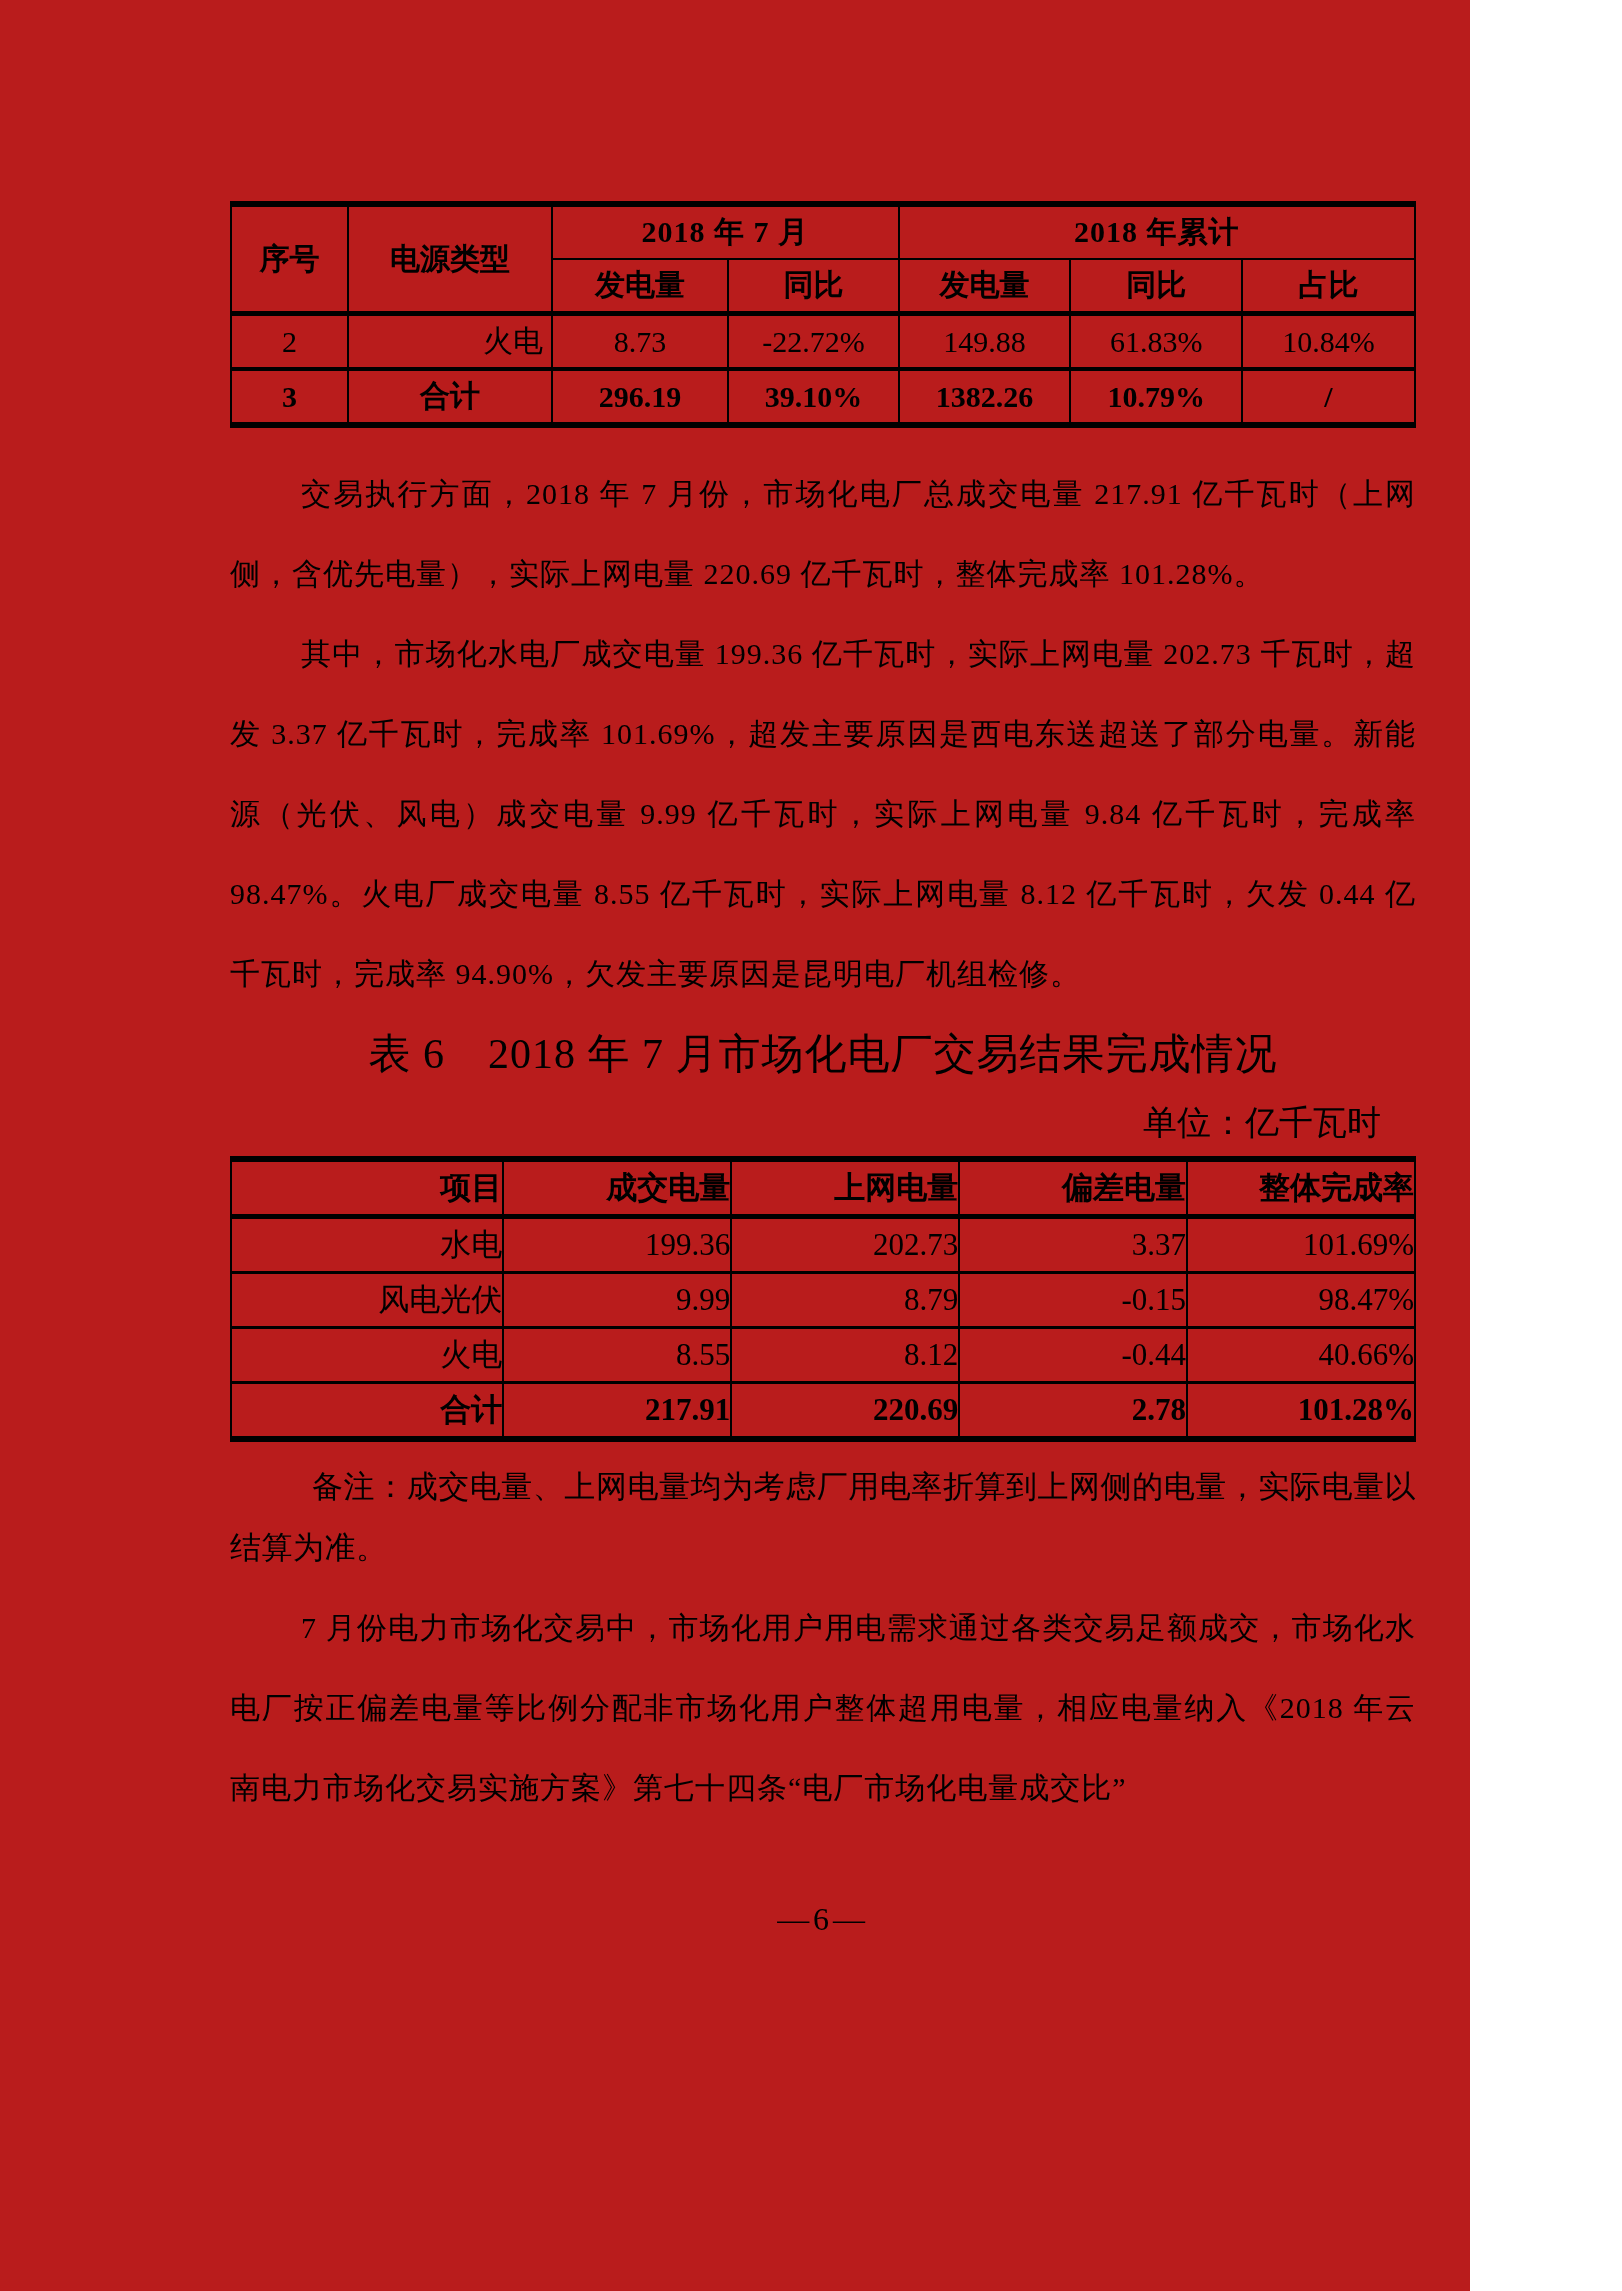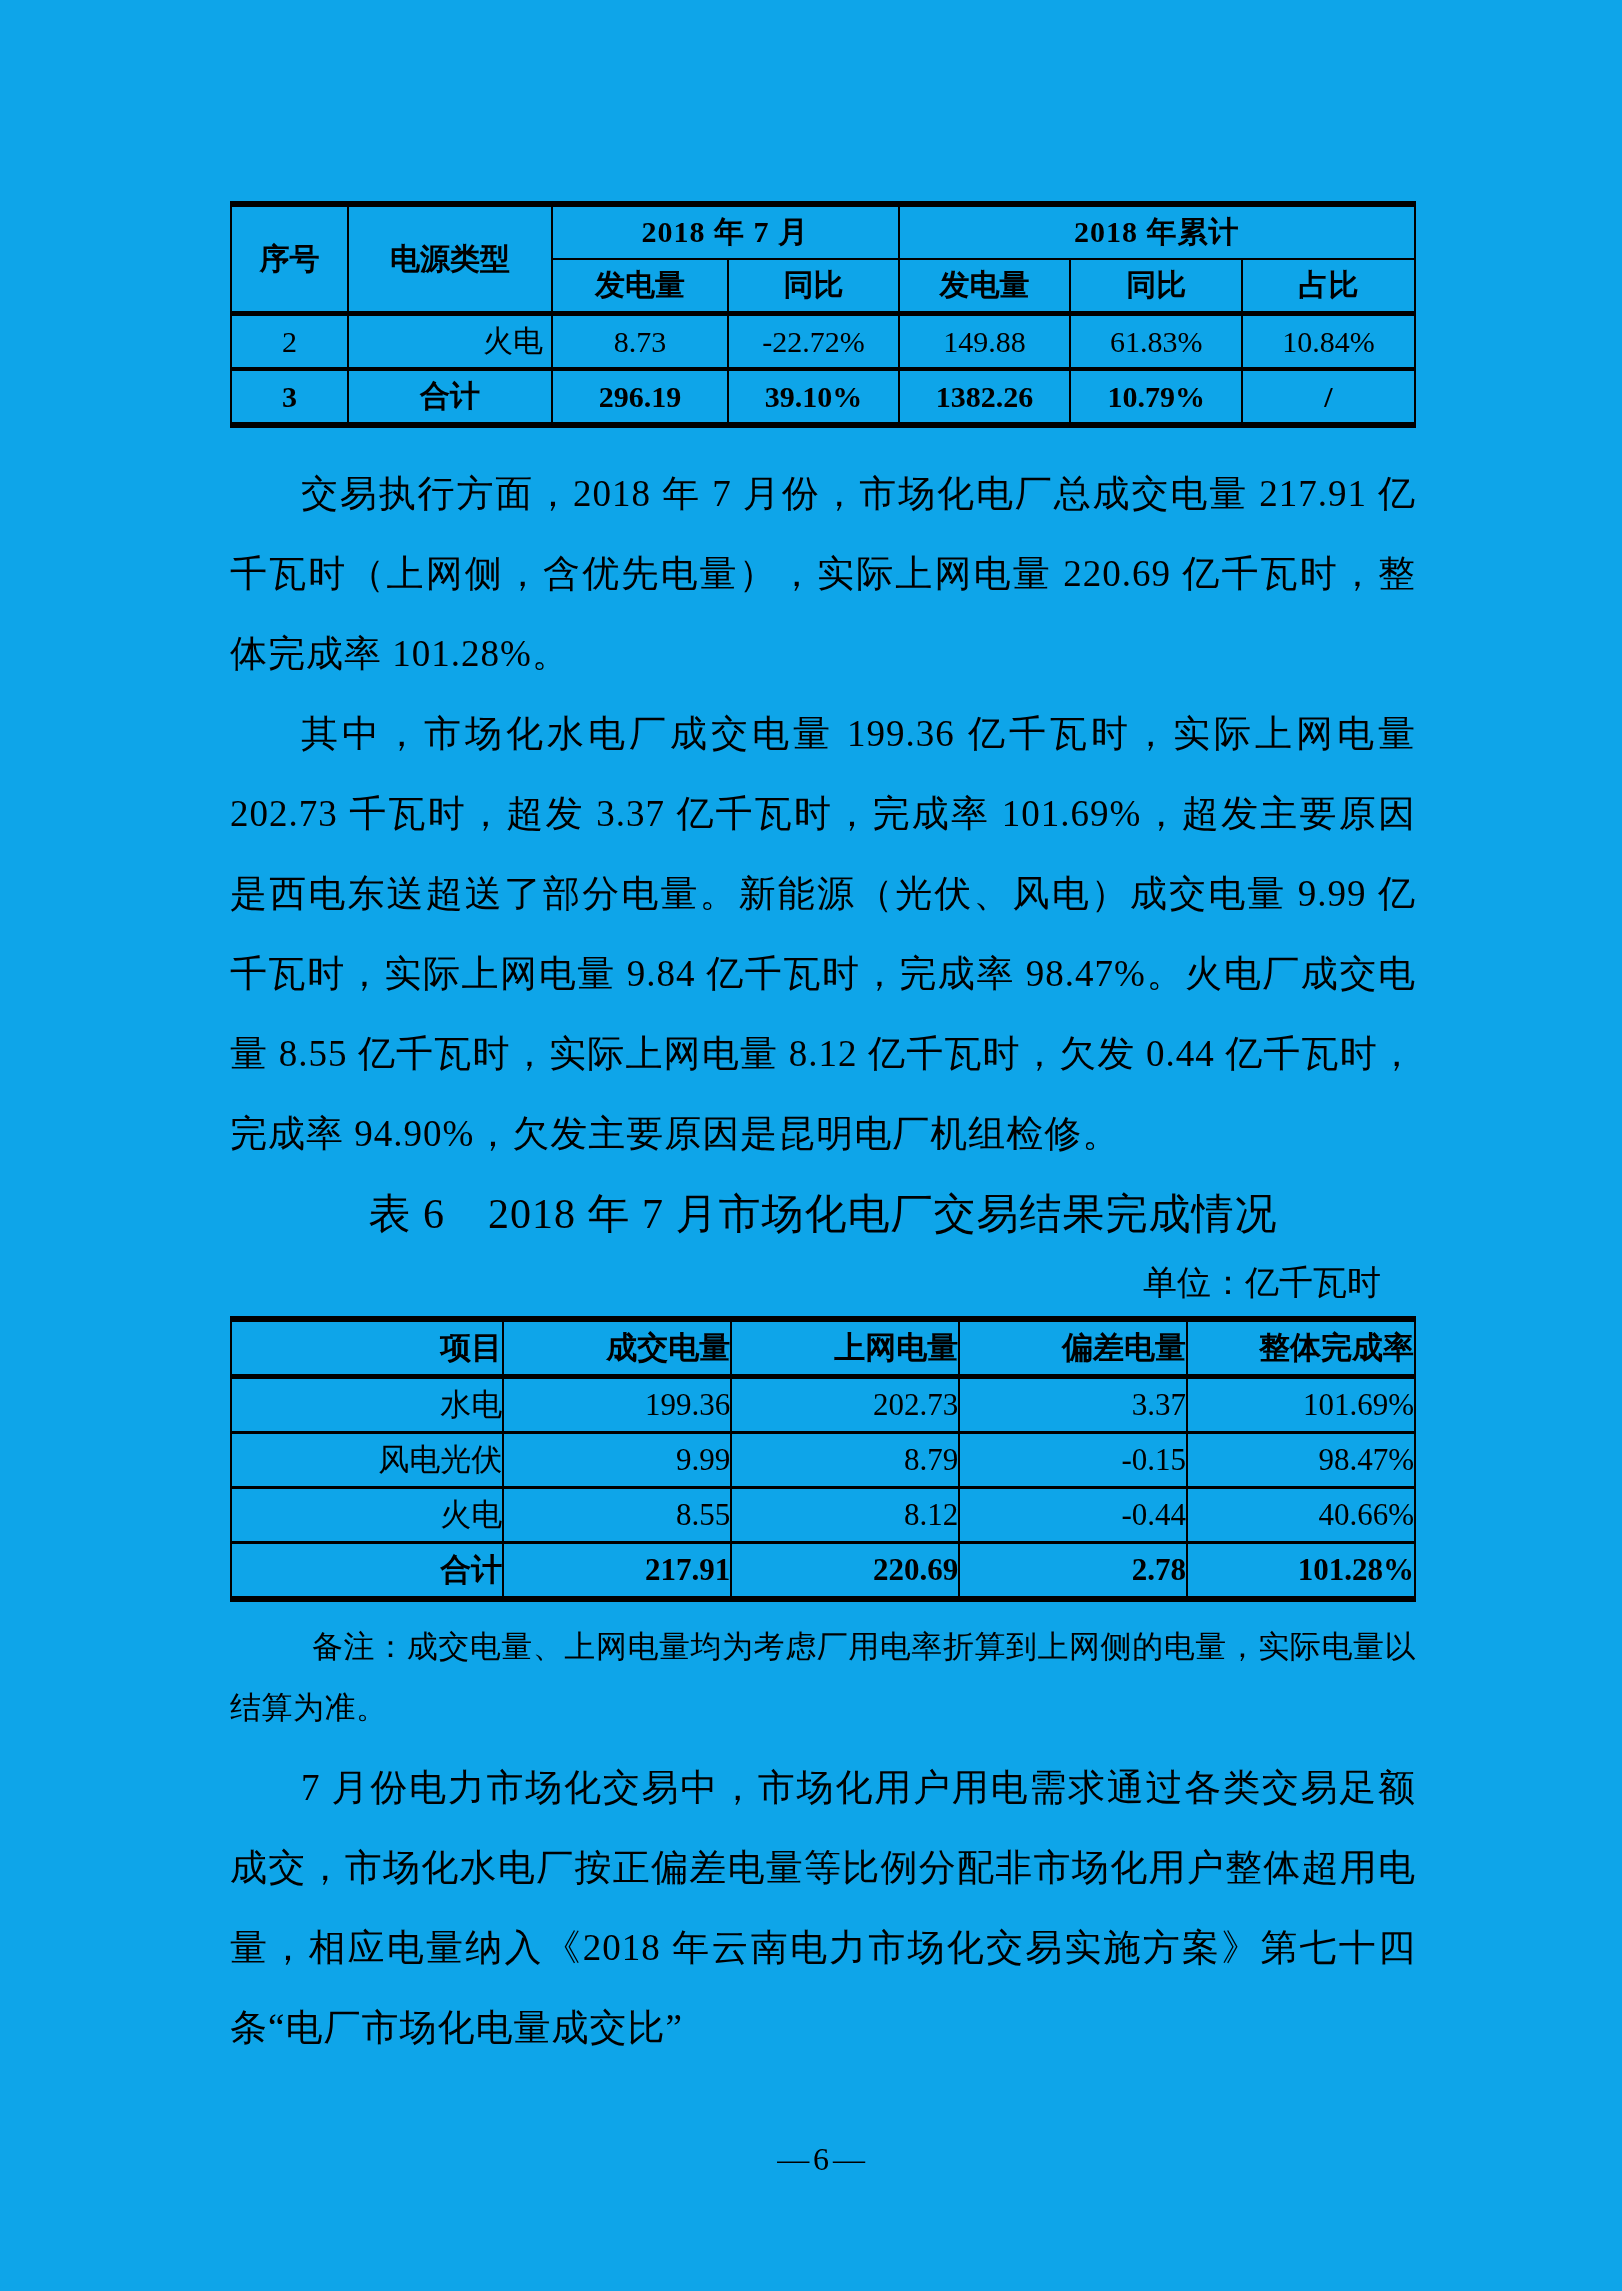--- a/index.html
+++ b/index.html
@@ -3,23 +3,23 @@
 <meta charset="utf-8">
 <style>
   html, body { margin: 0; padding: 0; }
   body {
     width: 1622px; height: 2292px;
     background: #ffffff; color: #000000;
     font-family: "Liberation Serif", "DejaVu Serif", serif;
   }
   .page {
     position: relative;
-    width: 1622px; height: 2292px;
+    width: 1470px; height: 2292px;
     overflow: hidden;
-    background: #0ea5e9;
+    background: #b91c1c;
   }
   .content {
     margin-left: 230px;
     width: 1186px;
   }
 
   
   table { border-collapse: collapse; table-layout: fixed; width: 100%; }
   .tableA { margin-top: 201px; }
   .tableA th, .tableA td {
@@ -35,21 +35,21 @@
   .tableA { border-top: 6.9px solid #000; border-bottom: 6.9px solid #000; }
   .tableA .grp { font-weight: bold; letter-spacing: 1px; }
   .tableA .sub { font-weight: bold; border-bottom: 5.9px solid #000; }
   .tableA .span2 { font-weight: bold; border-bottom: 5.9px solid #000; }
   .tableA tr.sep td { border-top: 4.9px solid #000; }
   .tableA td.right { text-align: right; padding-right: 7.8px; }
   .tableA tr.bold td { font-weight: bold; }
 
   
   .para {
-    font-size: 37px;
+    font-size: 30px;
     line-height: 80px;
     text-align: justify;
     text-indent: 71px;
     letter-spacing: 1px;
     margin: 0;
   }
   .p1 { margin-top: 25.5px; }
 
   
   .caption {

